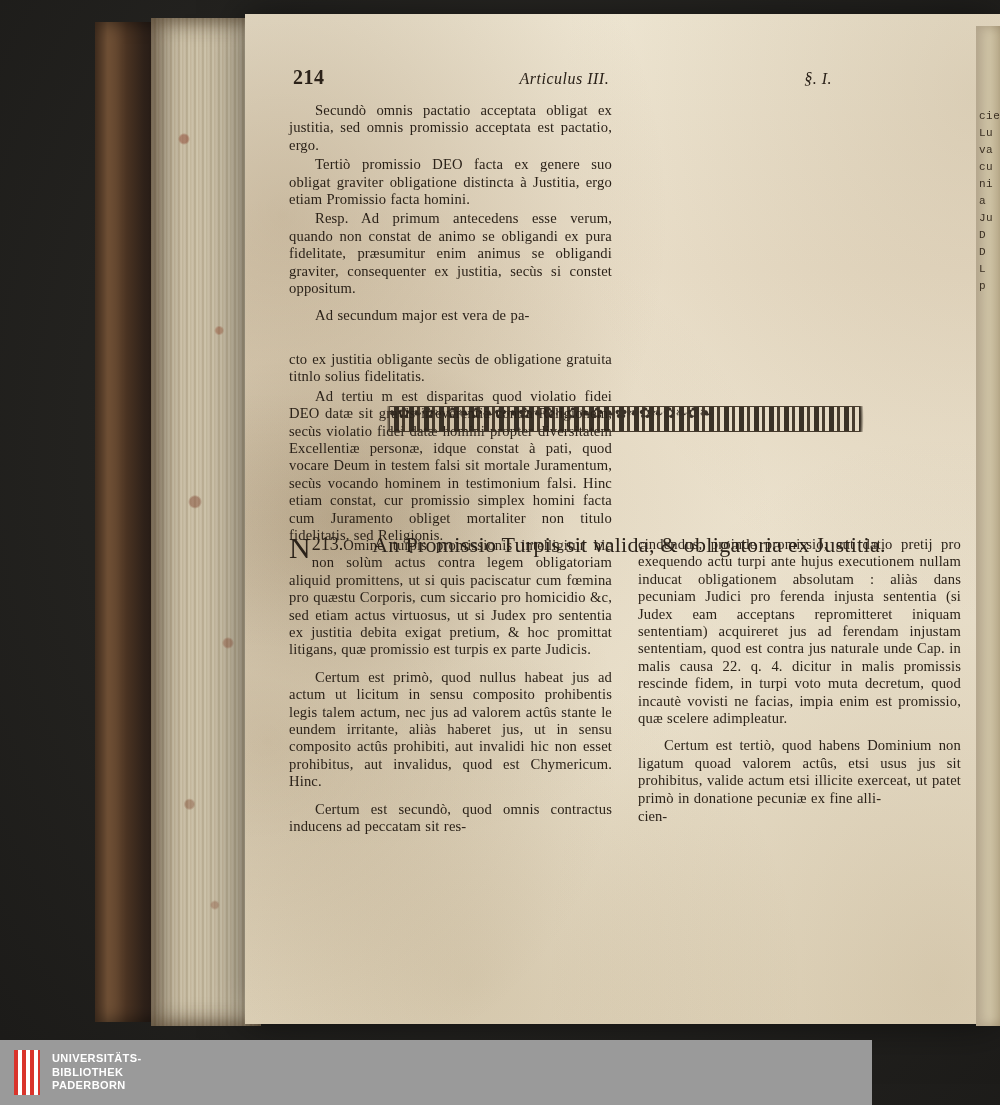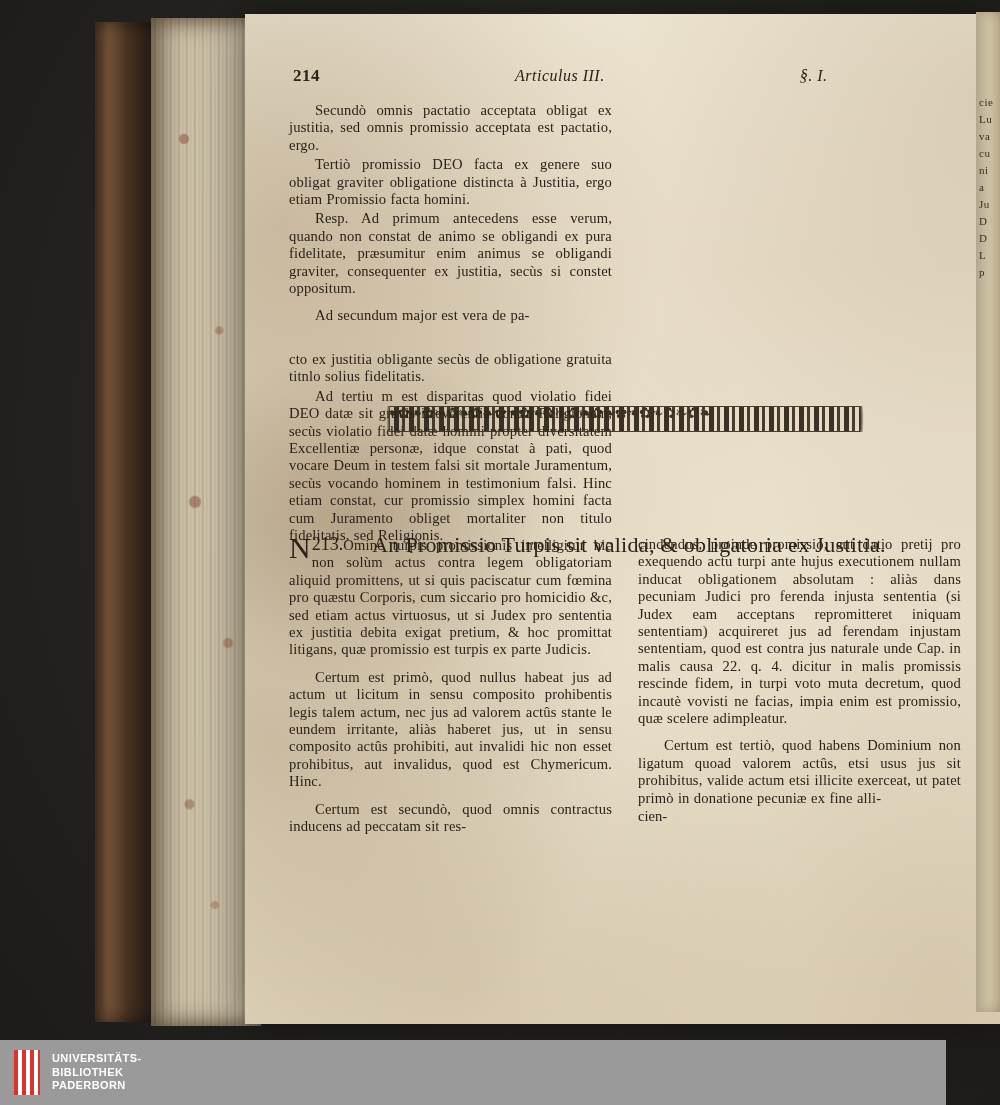--- a/index.html
+++ b/index.html
@@ -57,41 +57,41 @@
     content:"";position:absolute;inset:0;pointer-events:none;
     background:
       radial-gradient(ellipse at 5% 20%, rgba(125,98,60,.30), transparent 38%),
       radial-gradient(ellipse at 3% 72%, rgba(125,98,60,.26), transparent 34%),
       radial-gradient(ellipse at 97% 8%, rgba(150,125,85,.22), transparent 40%),
       radial-gradient(ellipse at 92% 96%, rgba(150,125,85,.20), transparent 40%),
       radial-gradient(circle at 30% 96%, rgba(140,115,75,.18), transparent 30%);
   }
   
   .next-leaf{
-    position:absolute;right:0;top:12px;width:24px;height:1000px;
+    position:absolute;right:0;top:26px;width:24px;height:1000px;
     background:linear-gradient(90deg,#ddd2b8,#cfc3a5 60%,#b9ab8b);
     box-shadow: inset 6px 0 12px rgba(90,70,45,.35);
     overflow:hidden;
     font-size:11px;color:#3a2f22;line-height:17px;
-    padding-top:82px;box-sizing:border-box;
+    padding-top:82px;box-sizing:border-box;font-family:Liberation Mono, monospace;
   }
   .next-leaf span{display:block;padding-left:3px;letter-spacing:.5px;}
 
   
   .page{
     position:absolute;left:150px;top:14px;width:755px;height:1010px;
     color:#2b2219;
     font-size:14.5px;
   }
   .running-head{
     position:absolute;left:48px;top:52px;width:660px;
     display:flex;align-items:baseline;
   }
   .folio{
-    font-weight:bold;font-size:17px;letter-spacing:.5px;
+    font-weight:bold;font-size:20px;letter-spacing:.5px;
   }
   .head-title{
     margin-left:195px;font-style:italic;font-size:16px;letter-spacing:.5px;text-align:right;
   }
 
   .cols{
     position:absolute;left:44px;top:88px;width:672px;
     display:flex;gap:26px;flex-direction:column;
   }
   .col{width:323px;}
@@ -145,21 +145,21 @@
   .dropcap{
     float:left;font-size:30px;line-height:26px;padding:0 1px 0 0;
     margin-top:-1px;
   }
   .catchword{
     text-align:left;font-size:14.6px;margin-top:1px;
   }
 
   
   .footer{
-    position:absolute;left:0;bottom:0;width:946px;height:65px;
+    position:absolute;left:0;bottom:0;width:872px;height:65px;
     background:#9a9a9a;
   }
   .footer .stripes{
     position:absolute;left:14px;top:10px;width:26px;height:45px;
     background:repeating-linear-gradient(90deg,#d9342b 0 4px,#ffffff 4px 8px);
   }
   .footer .libname{
     position:absolute;left:52px;top:12px;
     color:#fff;font-family:"Liberation Sans",sans-serif;
     font-size:11px;font-weight:bold;line-height:13.5px;letter-spacing:.4px;

